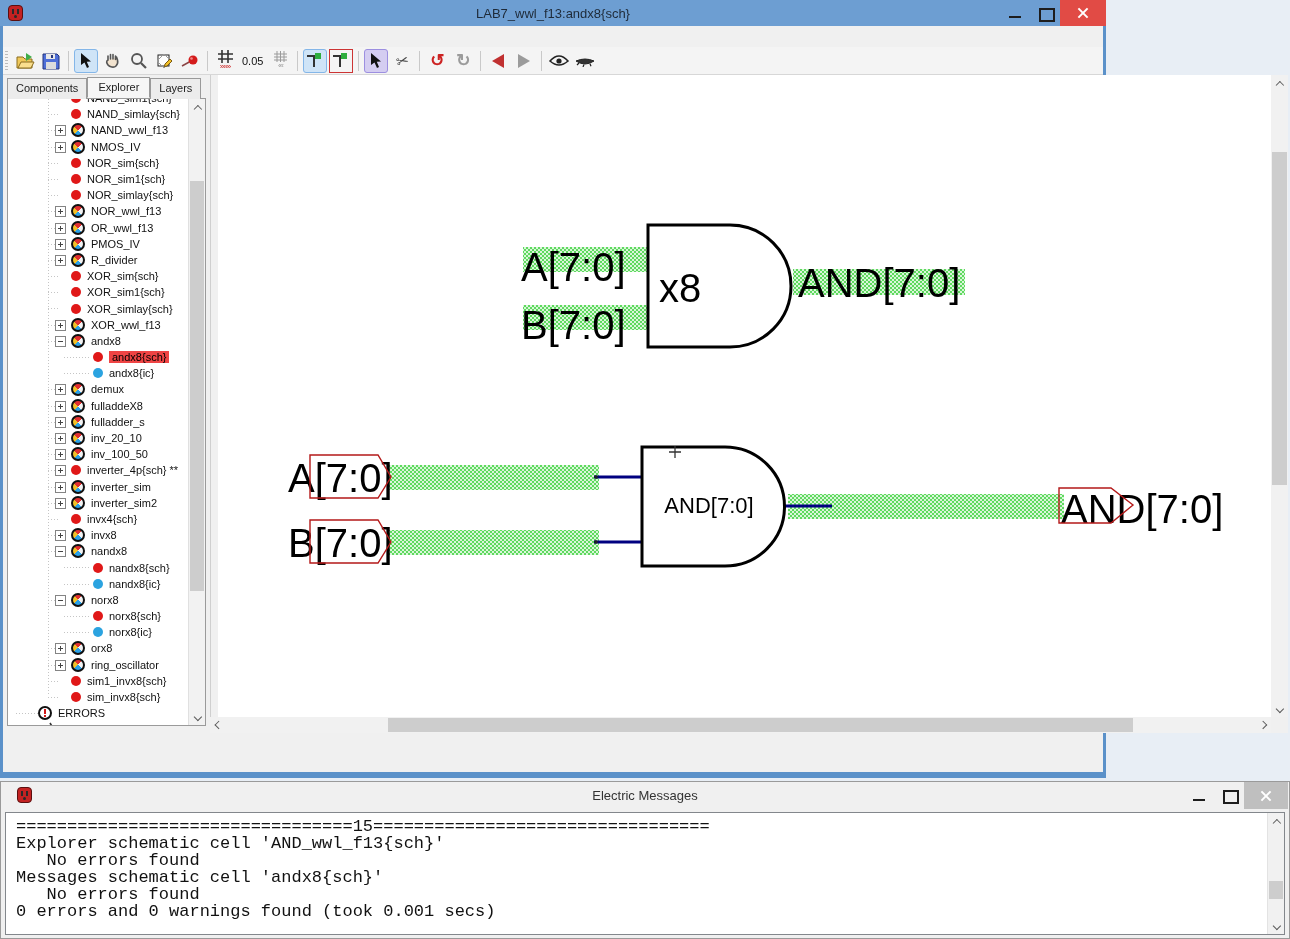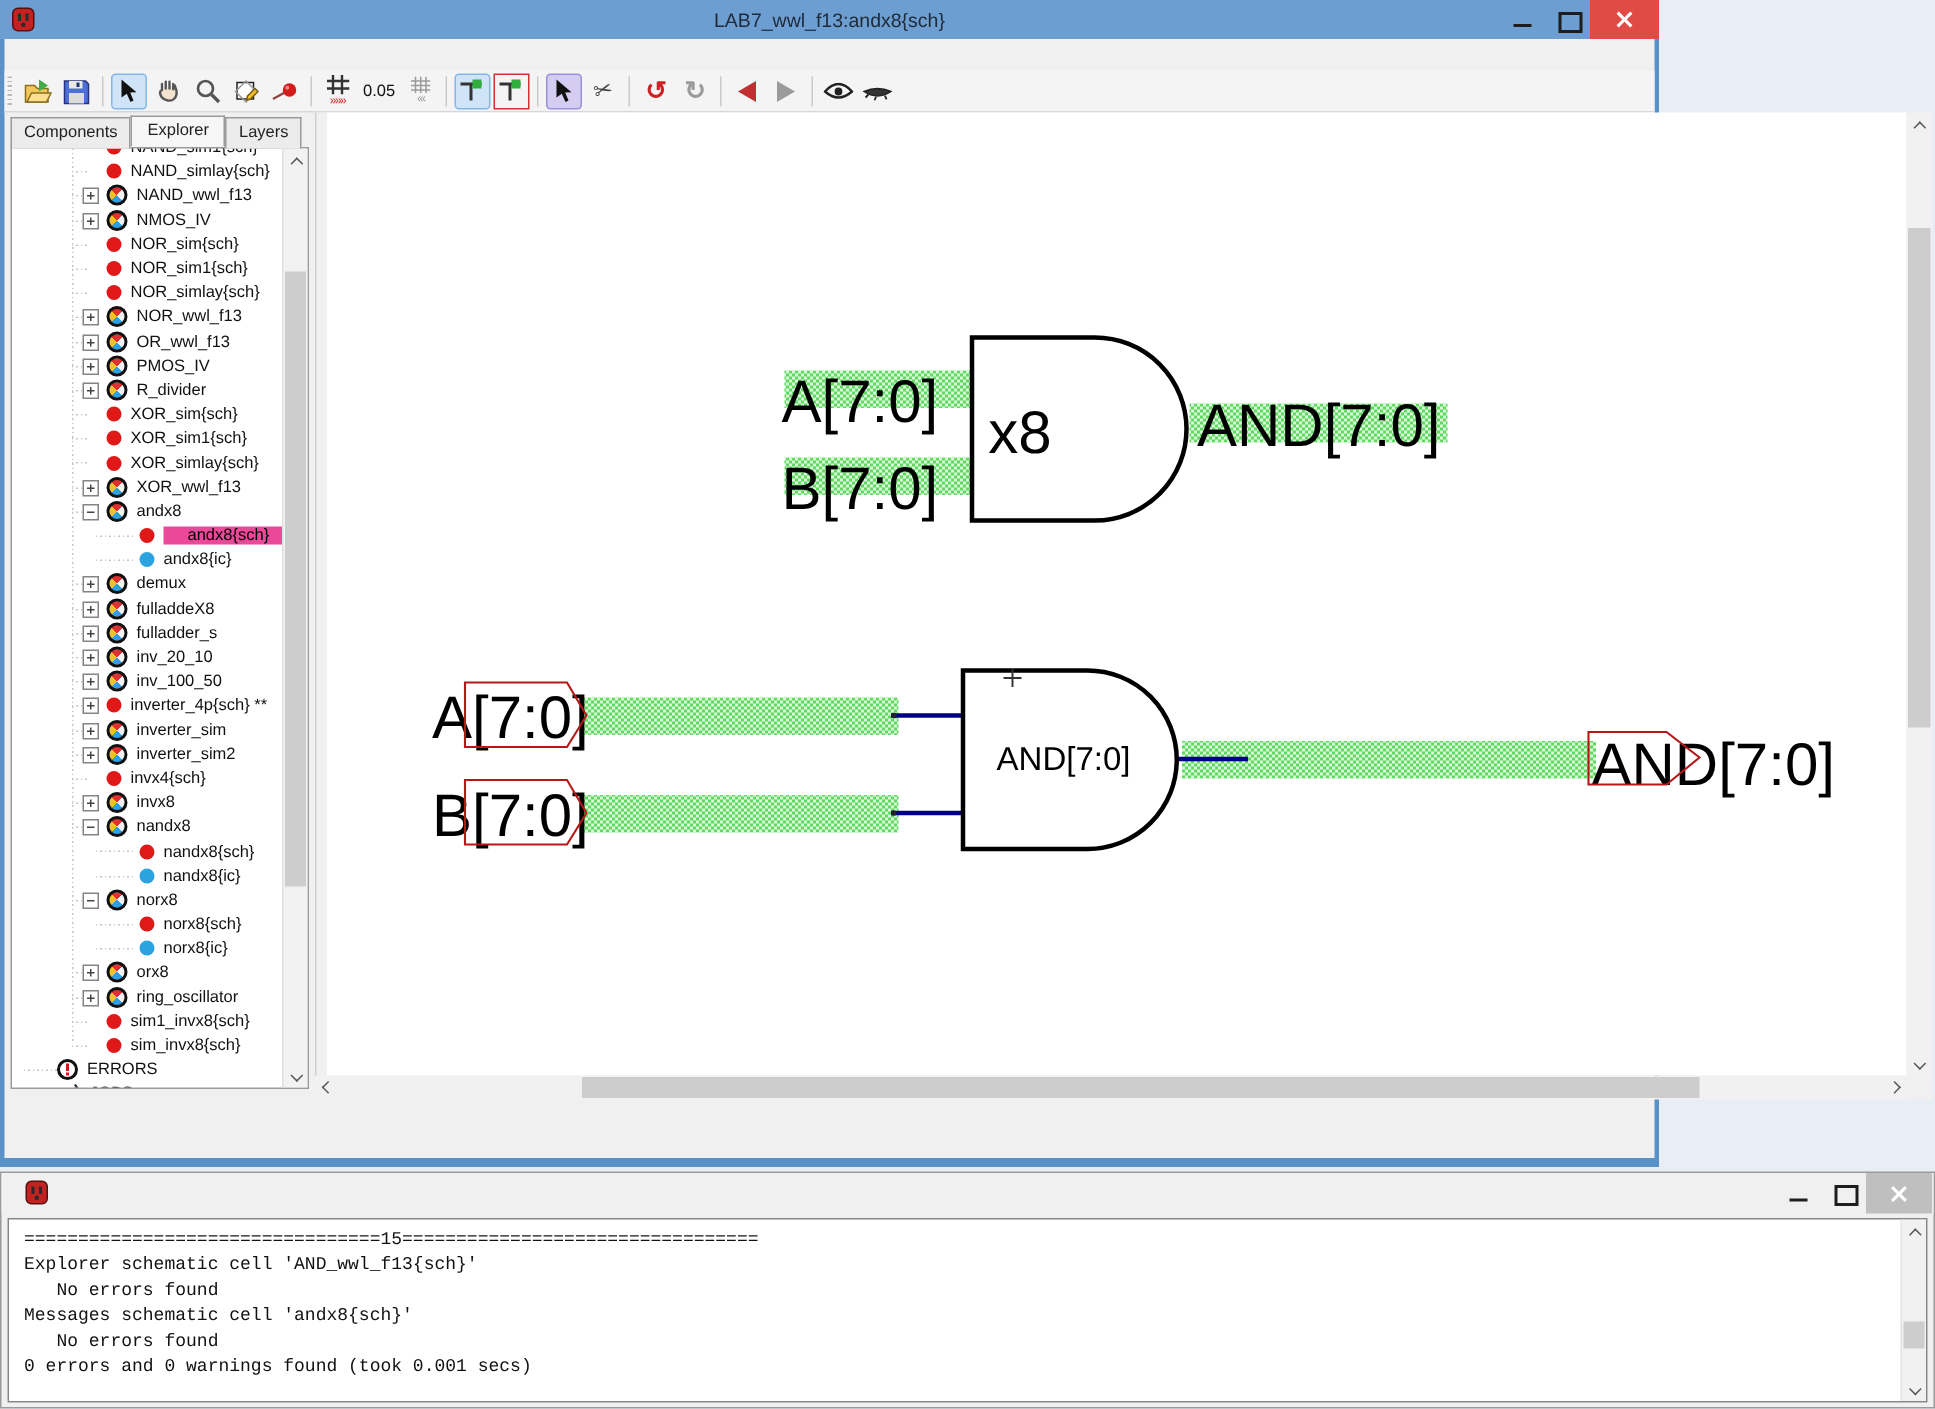--- a/index.html
+++ b/index.html
@@ -76,21 +76,21 @@
   .pos-d0 { margin-left:63px; } .pos-d1 { margin-left:85px; } .pos-dE { margin-left:30px; }
   .ico-sch { width:10px; height:10px; border-radius:50%; background:#e01818; }
   .ico-ic  { width:10px; height:10px; border-radius:50%; background:#2ba3e0; }
   .ico-group { width:14px; height:14px; border-radius:50%; border:2px solid #101010;
     background:conic-gradient(from -45deg,#e03030 0 25%,#f2f2f2 25% 50%,#2aa0e6 50% 75%,#f2c028 75% 100%); }
   .ico-error { width:14px; height:14px; border-radius:50%; border:2px solid #101010; background:#fff; position:relative; }
   .ico-error::before { content:""; position:absolute; left:4px; top:1px; width:2px; height:5px; background:#d01818; }
   .ico-error::after  { content:""; position:absolute; left:4px; bottom:1px; width:2px; height:2px; background:#d01818; }
   .ico-jobs { width:16px; height:14px; }
   .tlabel { margin-left:6px; white-space:nowrap; }
-  .trow.sel .tlabel { background:#ec4899; padding:0 16px; color:#000; }
+  .trow.sel .tlabel { background:#ef4444; padding:0 3px; color:#000; }
 
   
   .splitter { position:absolute; left:207px; top:75px; width:8px; bottom:46px; background:#f0f0f0; border-left:1px solid #cfcfcf; }
   .canvas { position:absolute; left:215px; top:75px; width:1053px; height:642px; background:#fff; overflow:hidden; }
   .canvas svg { position:absolute; left:0; top:0; }
 
   
   .vscroll { position:absolute; width:17px; background:#f1f1f1; }
   .hscroll { position:absolute; height:16px; background:#f1f1f1; }
   .sb-arrow { position:absolute; width:17px; height:17px; display:flex; align-items:center; justify-content:center; }
@@ -114,21 +114,21 @@
   
   .msg-window { position:absolute; left:0; top:781px; width:1290px; height:158px;
     background:#f0f0f0; border:1px solid #9a9a9a; }
   .msg-titlebar { position:absolute; left:0; right:0; top:0; height:27px; background:#f0f0f0; }
   .msg-titlebar .title { position:absolute; left:0; right:0; top:6px; text-align:center; font-size:13px; color:#333; }
   .msg-titlebar .app-icon { position:absolute; left:8px; top:5px; }
   .msg-controls { position:absolute; right:1px; top:0; height:27px; display:flex; }
   .mc-btn { width:30px; height:27px; position:relative; }
   .mc-btn.close { width:44px; background:#bfbfbf; }
   .console { position:absolute; left:4px; right:4px; top:30px; bottom:3px; background:#fff;
-    border:1px solid #83878c; font-family:"Liberation Mono", monospace; font-size:12px;
+    border:1px solid #83878c; font-family:"Liberation Mono", monospace; font-size:17px;
     color:#111; overflow:hidden; }
   .console-lines { position:absolute; left:10px; top:5px; right:24px; }
   .cline { white-space:pre; line-height:17px; }
   .console-scroll { position:absolute; right:0; top:0; bottom:0; width:17px; background:#f1f1f1; border-left:1px solid #e3e3e3; }
 </style>
 </head>
 <body>
 
 <div class="main-window">
 
@@ -527,20 +527,21 @@
         <i></i>
       </div>
   </div>
   <div class="sb-corner"></div>
 
 </div>
 
 <div class="msg-window">
   <div class="msg-titlebar">
     <div class="app-icon"></div>
+    <div class="title">Electric Messages</div>
     <div class="msg-controls">
       <div class="mc-btn wc-min"></div>
       <div class="mc-btn wc-max"></div>
       <div class="mc-btn close wc-close"></div>
     </div>
   </div>
   <div class="console">
     <div class="console-lines">
         <div class="cline">=================================15=================================</div>
         <div class="cline">Explorer schematic cell 'AND_wwl_f13{sch}'</div>

